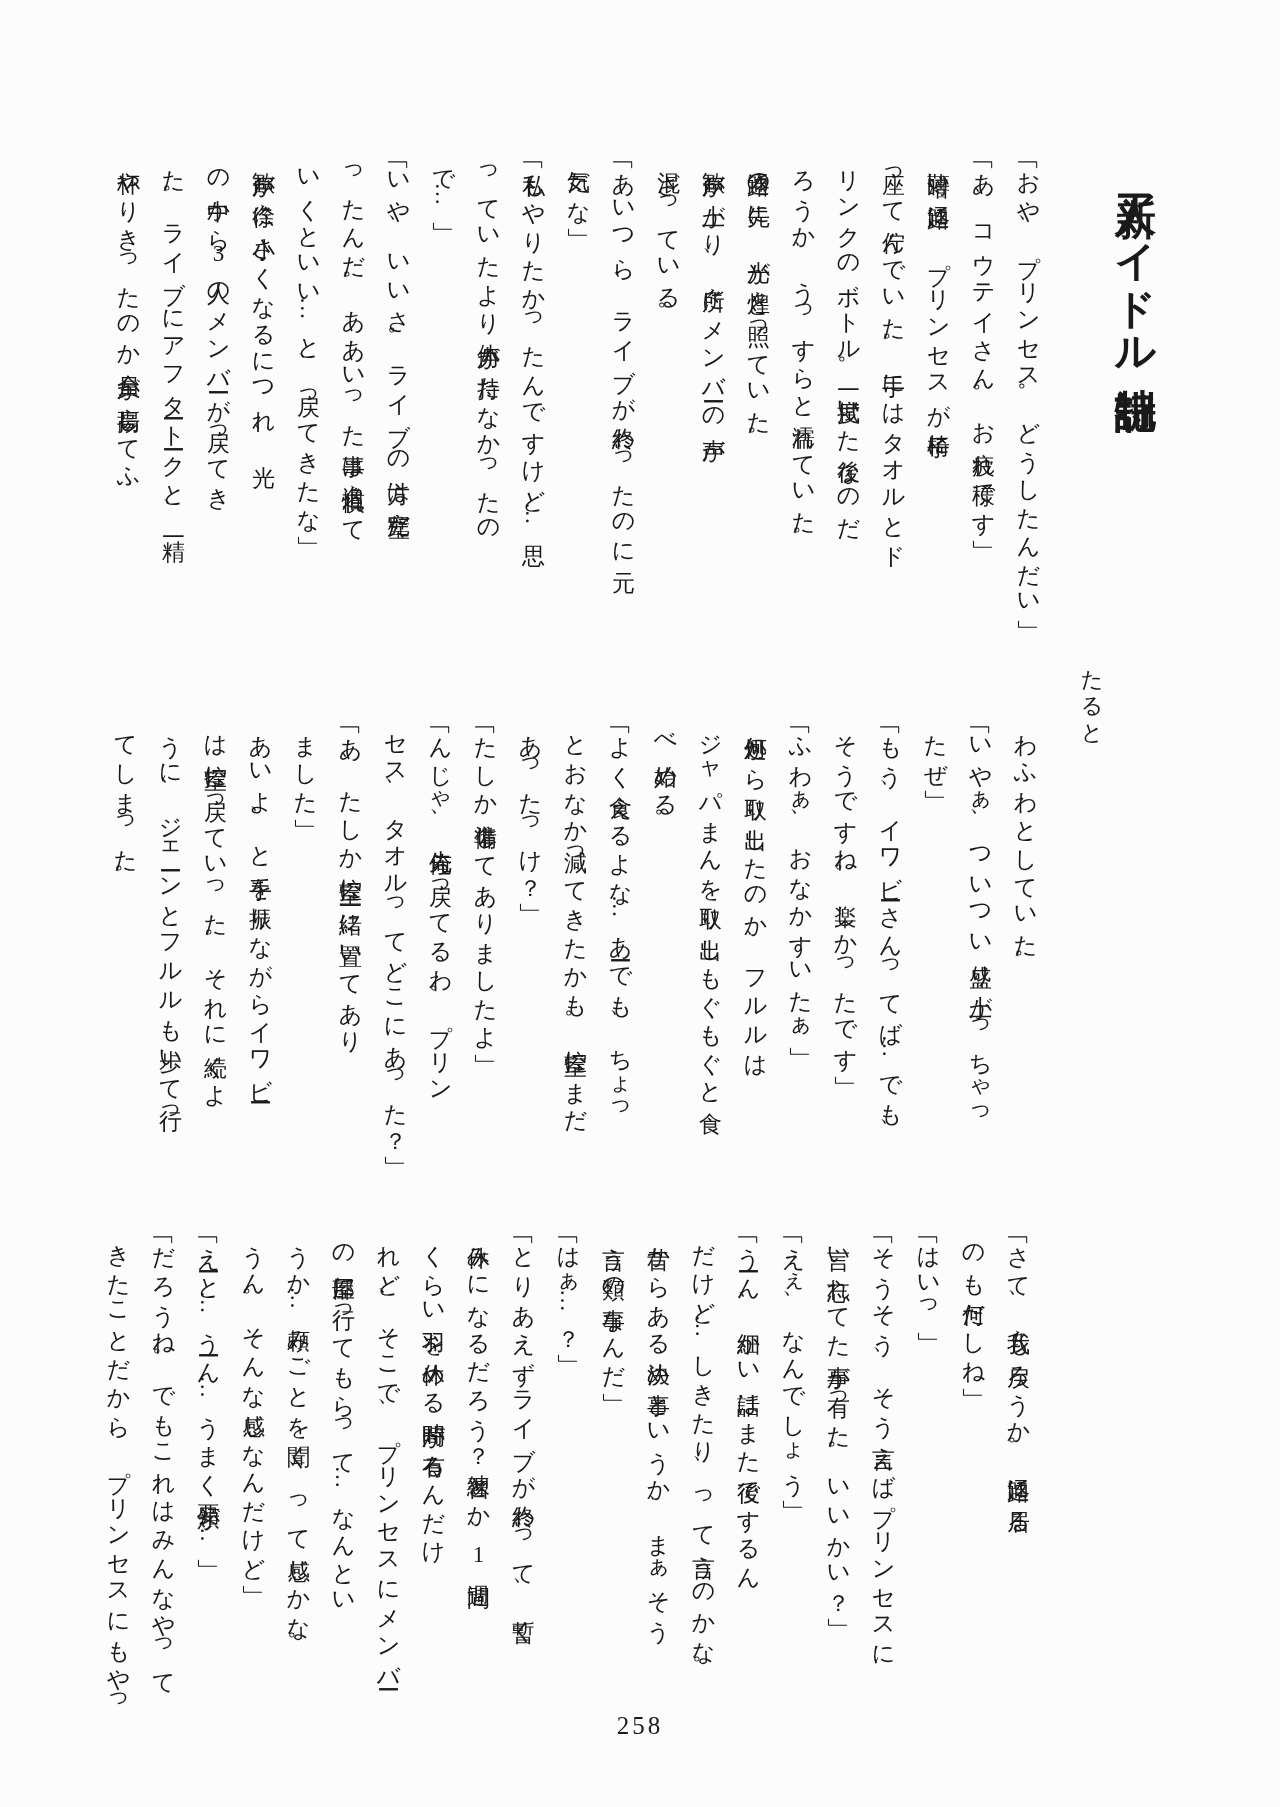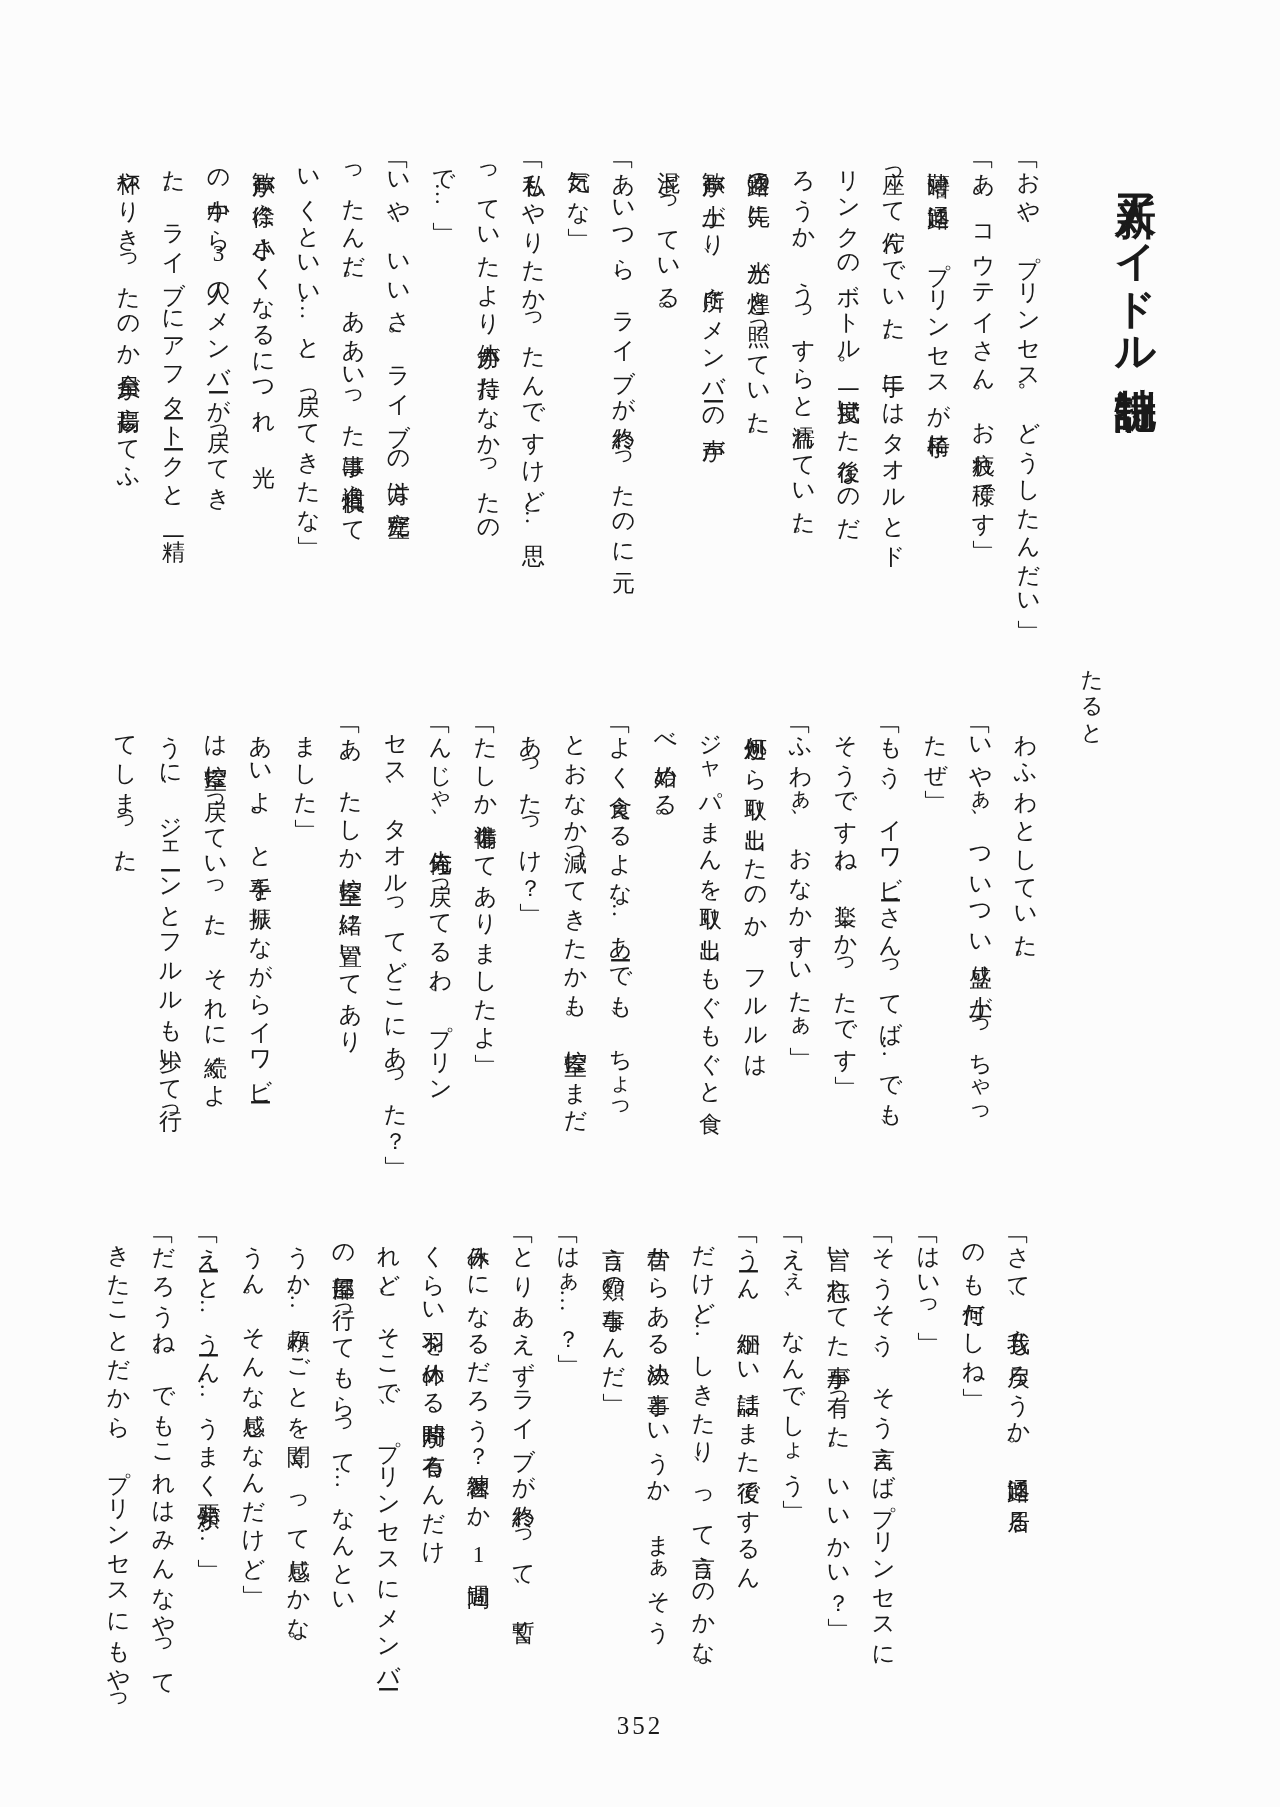--- a/index.html
+++ b/index.html
@@ -136,14 +136,14 @@
       <div class="vcol">くらい羽を休める時間が有るんだけ</div>
       <div class="vcol">れど、そこで、プリンセスにメンバー</div>
       <div class="vcol">の部屋に行ってもらって…なんとい</div>
       <div class="vcol">うか…頼みごとを聞く、って感じかな。</div>
       <div class="vcol">うん。そんな感じなんだけど」</div>
       <div class="vcol">「えーと…うーん…うまく要領が…」</div>
       <div class="vcol">「だろうね。でもこれはみんなやって</div>
       <div class="vcol">きたことだから、プリンセスにもやっ</div>
     </div>
 
-  <div class="page-num">352</div>
+  <div class="page-num">258</div>
 </div>
 
 </body></html>

